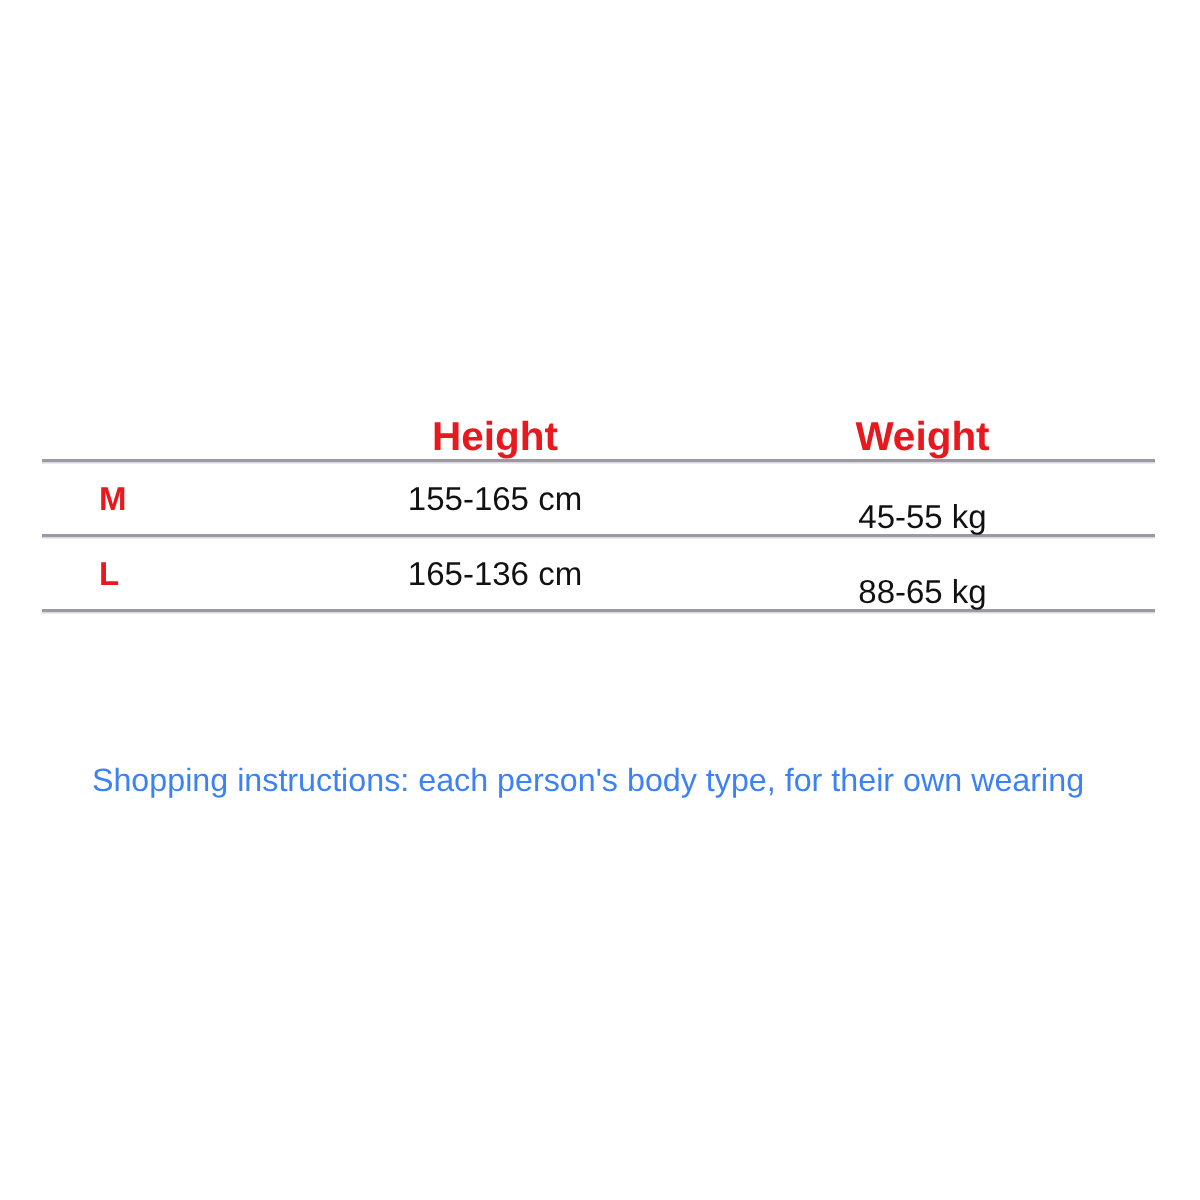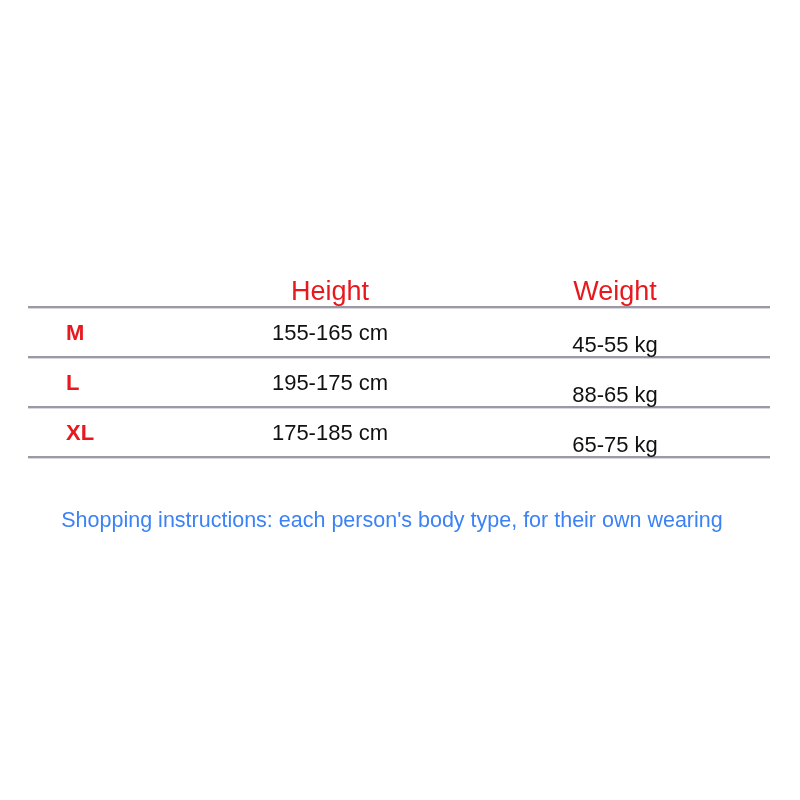--- a/index.html
+++ b/index.html
@@ -45,21 +45,21 @@
     text-align: center;
     font-weight: normal;
     font-size: 22px;
     color: #111111;
   }
   .cell-weight {
     padding-right: 52px;
     margin-top: 24px;
   }
   .header-cell {
-    font-weight: normal;
+    font-weight: bold;
     font-size: 27px;
     color: #e8191e;
     text-align: center;
     padding-bottom: 7px;
   }
   .note {
     position: absolute;
     top: 506px;
     left: 0;
     width: 784px;
@@ -82,28 +82,23 @@
   </div>
 
   <div class="row data-row">
     <div class="cell-size">M</div>
     <div class="cell-center">155-165 cm</div>
     <div class="cell-center cell-weight">45-55 kg</div>
   </div>
 
   <div class="row data-row">
     <div class="cell-size">L</div>
-    <div class="cell-center">195-175 cm</div>
+    <div class="cell-center">165-136 cm</div>
     <div class="cell-center cell-weight">88-65 kg</div>
   </div>
 
-  <div class="row data-row">
-    <div class="cell-size">XL</div>
-    <div class="cell-center">175-185 cm</div>
-    <div class="cell-center cell-weight">65-75 kg</div>
-  </div>
 
 
 </div>
 
 <div class="note">
   <div>Shopping instructions: each person's body type, for their own wearing</div>
 </div>
 
 </body></html>

